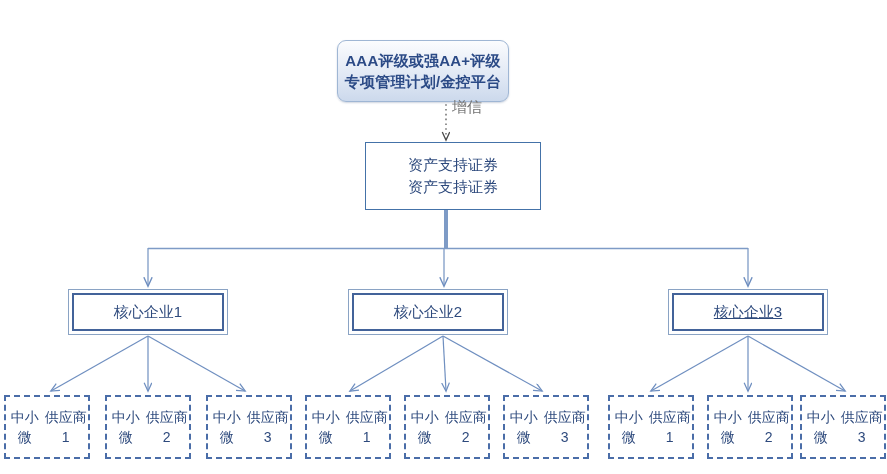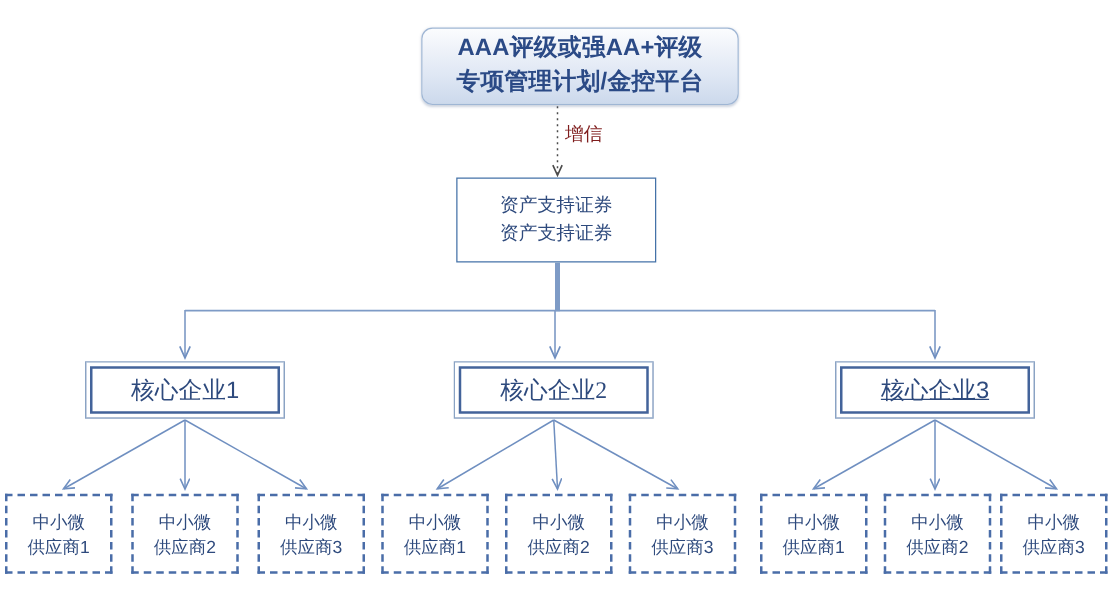--- a/index.html
+++ b/index.html
@@ -27,46 +27,46 @@
     left: 0; top: 0;
     width: 887px;
     height: 474px;
     pointer-events: none;
   }
 
   
   .node-guarantor {
     position: absolute;
     left: 337px;
-    top: 22px;
-    width: 254px;
+    top: 40px;
+    width: 172px;
     height: 62px;
     box-sizing: border-box;
     border: 1px solid #9fb6d4;
     border-radius: 9px;
     background: linear-gradient(180deg, #fbfcfe 0%, #eef2f9 28%, #dfe7f4 62%, #ccd9ec 100%);
     box-shadow: 0 1px 2px rgba(80,100,140,0.28);
     display: flex;
     flex-direction: column;
     align-items: center;
     justify-content: center;
     color: #2b4a86;
     font-weight: bold;
-    font-size: 19px;
+    font-size: 15px;
     line-height: 1.42;
     letter-spacing: 0.2px;
     text-align: center;
   }
 
   
   .node-spv {
     position: absolute;
     left: 365px;
     top: 142px;
-    width: 160px;
+    width: 176px;
     height: 68px;
     box-sizing: border-box;
     border: 1.5px solid #4472a8;
     background: #ffffff;
     display: flex;
     flex-direction: column;
     align-items: center;
     justify-content: center;
     color: #2e4a7d;
     font-size: 15px;
@@ -81,51 +81,51 @@
     width: 160px;
     height: 46px;
     box-sizing: border-box;
     border: 1px solid #8aa3c4;
     background: #ffffff;
     box-shadow: inset 0 0 0 3px #ffffff, inset 0 0 0 5px #43639a;
     display: flex;
     align-items: center;
     justify-content: center;
     color: #2e4a7d;
-    font-size: 19px;
+    font-size: 15px;
     text-align: center;
   }
   .node-core.core-1 { left: 68px; }
-  .node-core.core-2 { left: 363px; font-family: Liberation Serif, serif; }
+  .node-core.core-2 { left: 348px; }
   .node-core.core-3 { left: 668px; text-decoration: underline; }
 
   
   .node-supplier {
     position: absolute;
     top: 395px;
     width: 86px;
     height: 64px;
     box-sizing: border-box;
     border: 2px dashed #4a6da8;
     background: #ffffff;
     display: flex;
-    flex-direction: column;
+    flex-direction: row;
     align-items: center;
     justify-content: center;
     color: #2e4a7d;
     font-size: 14px;
     line-height: 1.45;
     text-align: center;
   }
 
   .edge-label {
     position: absolute;
     left: 452px;
     top: 98px;
-    color: #7f1d1d;
+    color: #737373;
     font-size: 15px;
     white-space: nowrap;
   }
 </style>
 </head>
 <body>
 
 <div id="diagram-root">
 
   <svg id="connector-layer" viewBox="0 0 887 474">

